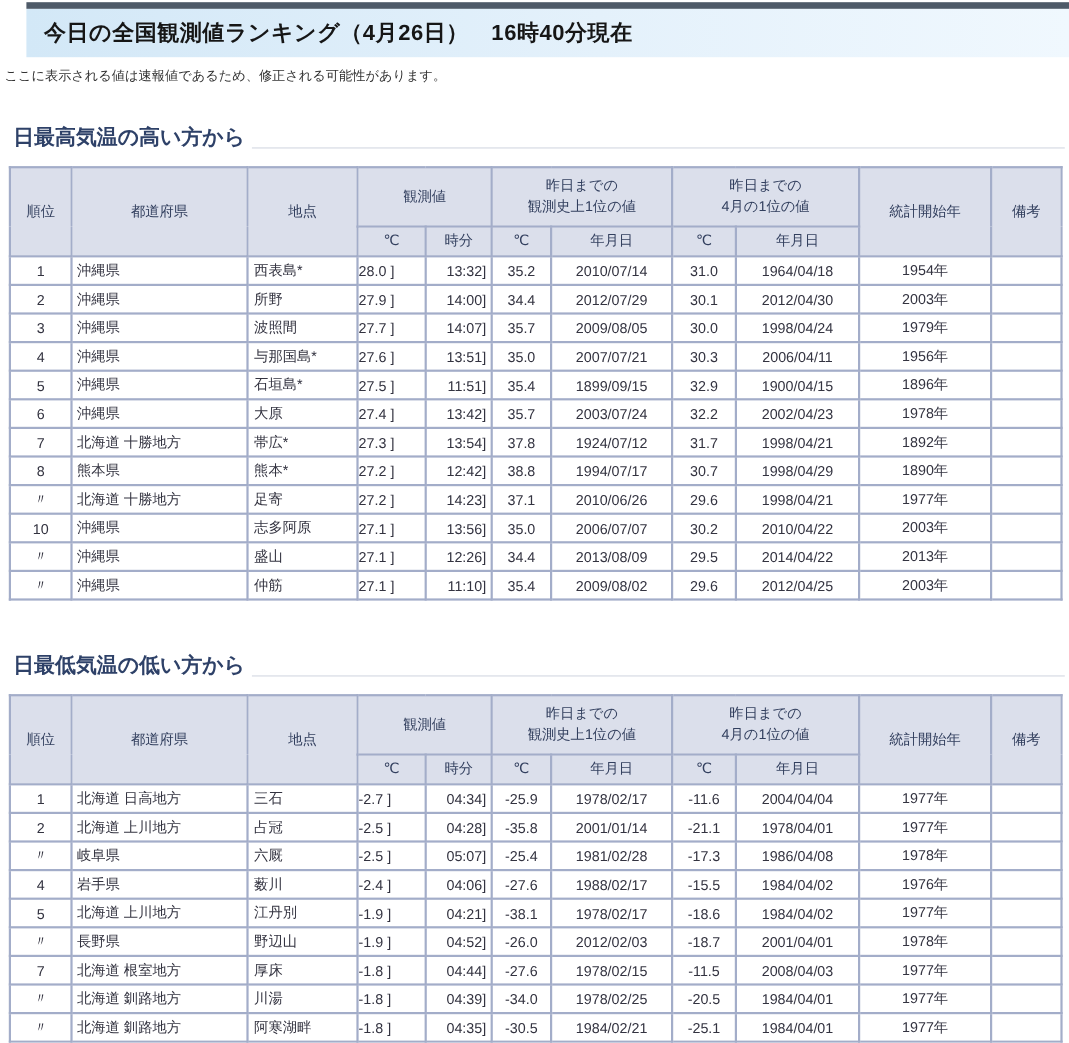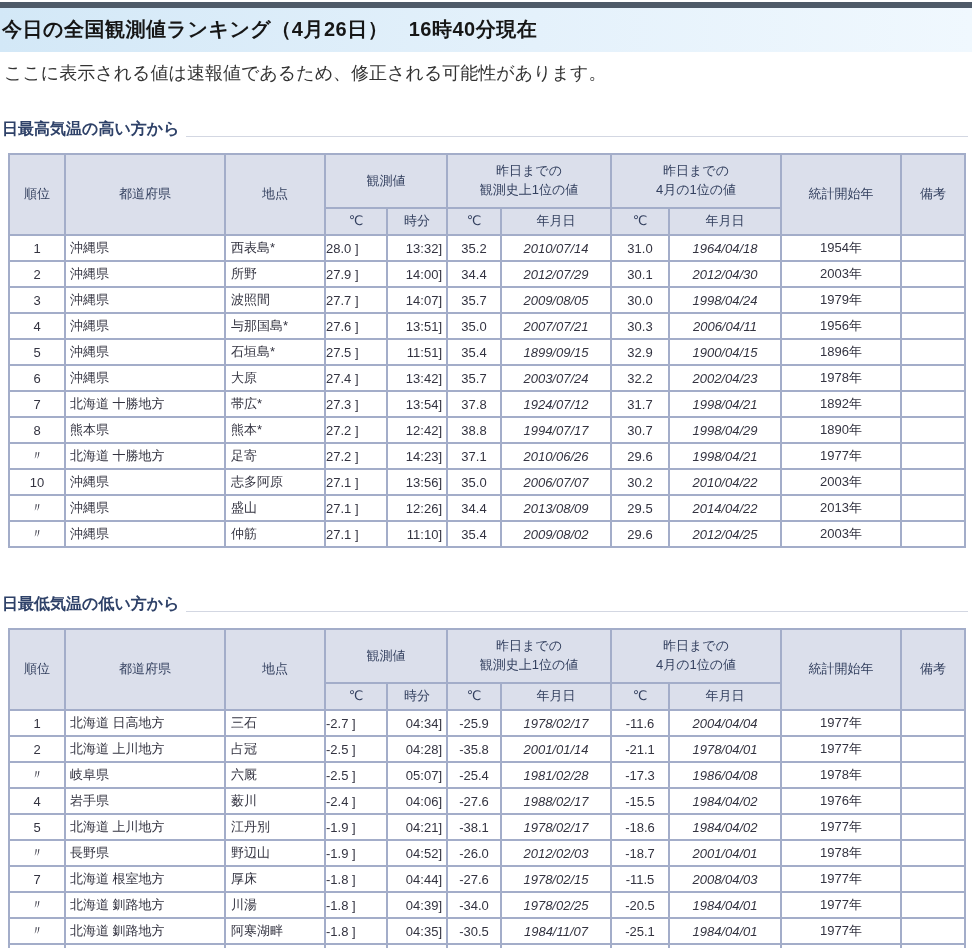--- a/index.html
+++ b/index.html
@@ -9,37 +9,38 @@
     font-family: "Liberation Sans", "DejaVu Sans", sans-serif;
     color: #333340;
   }
   .page { width: 972px; }
 
   
   .title-bar {
     margin-top: 2px;
     border-top: 6px solid #4e5a68;
     background: linear-gradient(to right, #d3e8f7 0%, #e4f1fb 55%, #f0f8fe 100%);
-    padding: 8px 10px 9px 2px;
+    padding: 8px 10px 9px 16px;
+    margin-left: 24px;
   }
   .title-bar h1 {
     font-size: 20px; font-weight: bold; color: #161616;
     letter-spacing: 0.5px;
   }
 
   .subtitle {
-    font-size: 18px; color: #333333;
+    font-size: 12px; color: #333333;
     margin: 9px 0 0 4px;
   }
 
   
   .section-heading {
     display: flex; align-items: flex-end;
-    margin: 0 4px 0 2px;
-    font-size: 16px; font-weight: bold; color: #2e4168;
+    margin: 0 4px 0 12px;
+    font-size: 19px; font-weight: bold; color: #2e4168;
   }
   .section-heading .rule {
     flex: 1; border-bottom: 1px solid #d3d7e2; margin: 0 0 3px 6px;
   }
   .sec-max .section-heading { margin-top: 34px; }
   .sec-min .section-heading { margin-top: 46px; justify-content: space-between; }
 
   
   table.ranking {
     border-collapse: collapse;
@@ -65,21 +66,21 @@
     background: #ffffff;
     height: 26px;
     color: #333340;
   }
   td.c-rank   { text-align: center; }
   td.c-pref   { text-align: left; padding-left: 4px; }
   td.c-station{ text-align: left; padding-left: 5px; }
   td.c-obs-temp { text-align: left; padding-right: 4px; }
   td.c-obs-time { text-align: right; padding-right: 4px; }
   td.c-rec-temp, td.c-apr-temp { text-align: center; }
-  td.c-rec-date, td.c-apr-date { text-align: center; font-style: italic; }
+  td.c-rec-date, td.c-apr-date { text-align: center; }
   td.c-year   { text-align: center; }
   td.c-remarks{ text-align: center; }
 </style>
 </head>
 <body>
 
 <div class="page">
   <header class="title-bar">
     <h1>今日の全国観測値ランキング（4月26日）　16時40分現在</h1>
   </header>
@@ -428,21 +429,21 @@
               <td class="c-year">1977年</td>
               <td class="c-remarks"></td>
             </tr>
             <tr>
               <td class="c-rank">〃</td>
               <td class="c-pref">北海道 釧路地方</td>
               <td class="c-station">阿寒湖畔</td>
               <td class="c-obs-temp">-1.8 ]</td>
               <td class="c-obs-time">04:35]</td>
               <td class="c-rec-temp">-30.5</td>
-              <td class="c-rec-date">1984/11/07</td>
+              <td class="c-rec-date">1984/02/21</td>
               <td class="c-apr-temp">-25.1</td>
               <td class="c-apr-date">1984/04/01</td>
               <td class="c-year">1977年</td>
               <td class="c-remarks"></td>
             </tr>
             <tr>
               <td class="c-rank">〃</td>
               <td class="c-pref">長野県</td>
               <td class="c-station">菅平</td>
               <td class="c-obs-temp">-1.8 ]</td>

